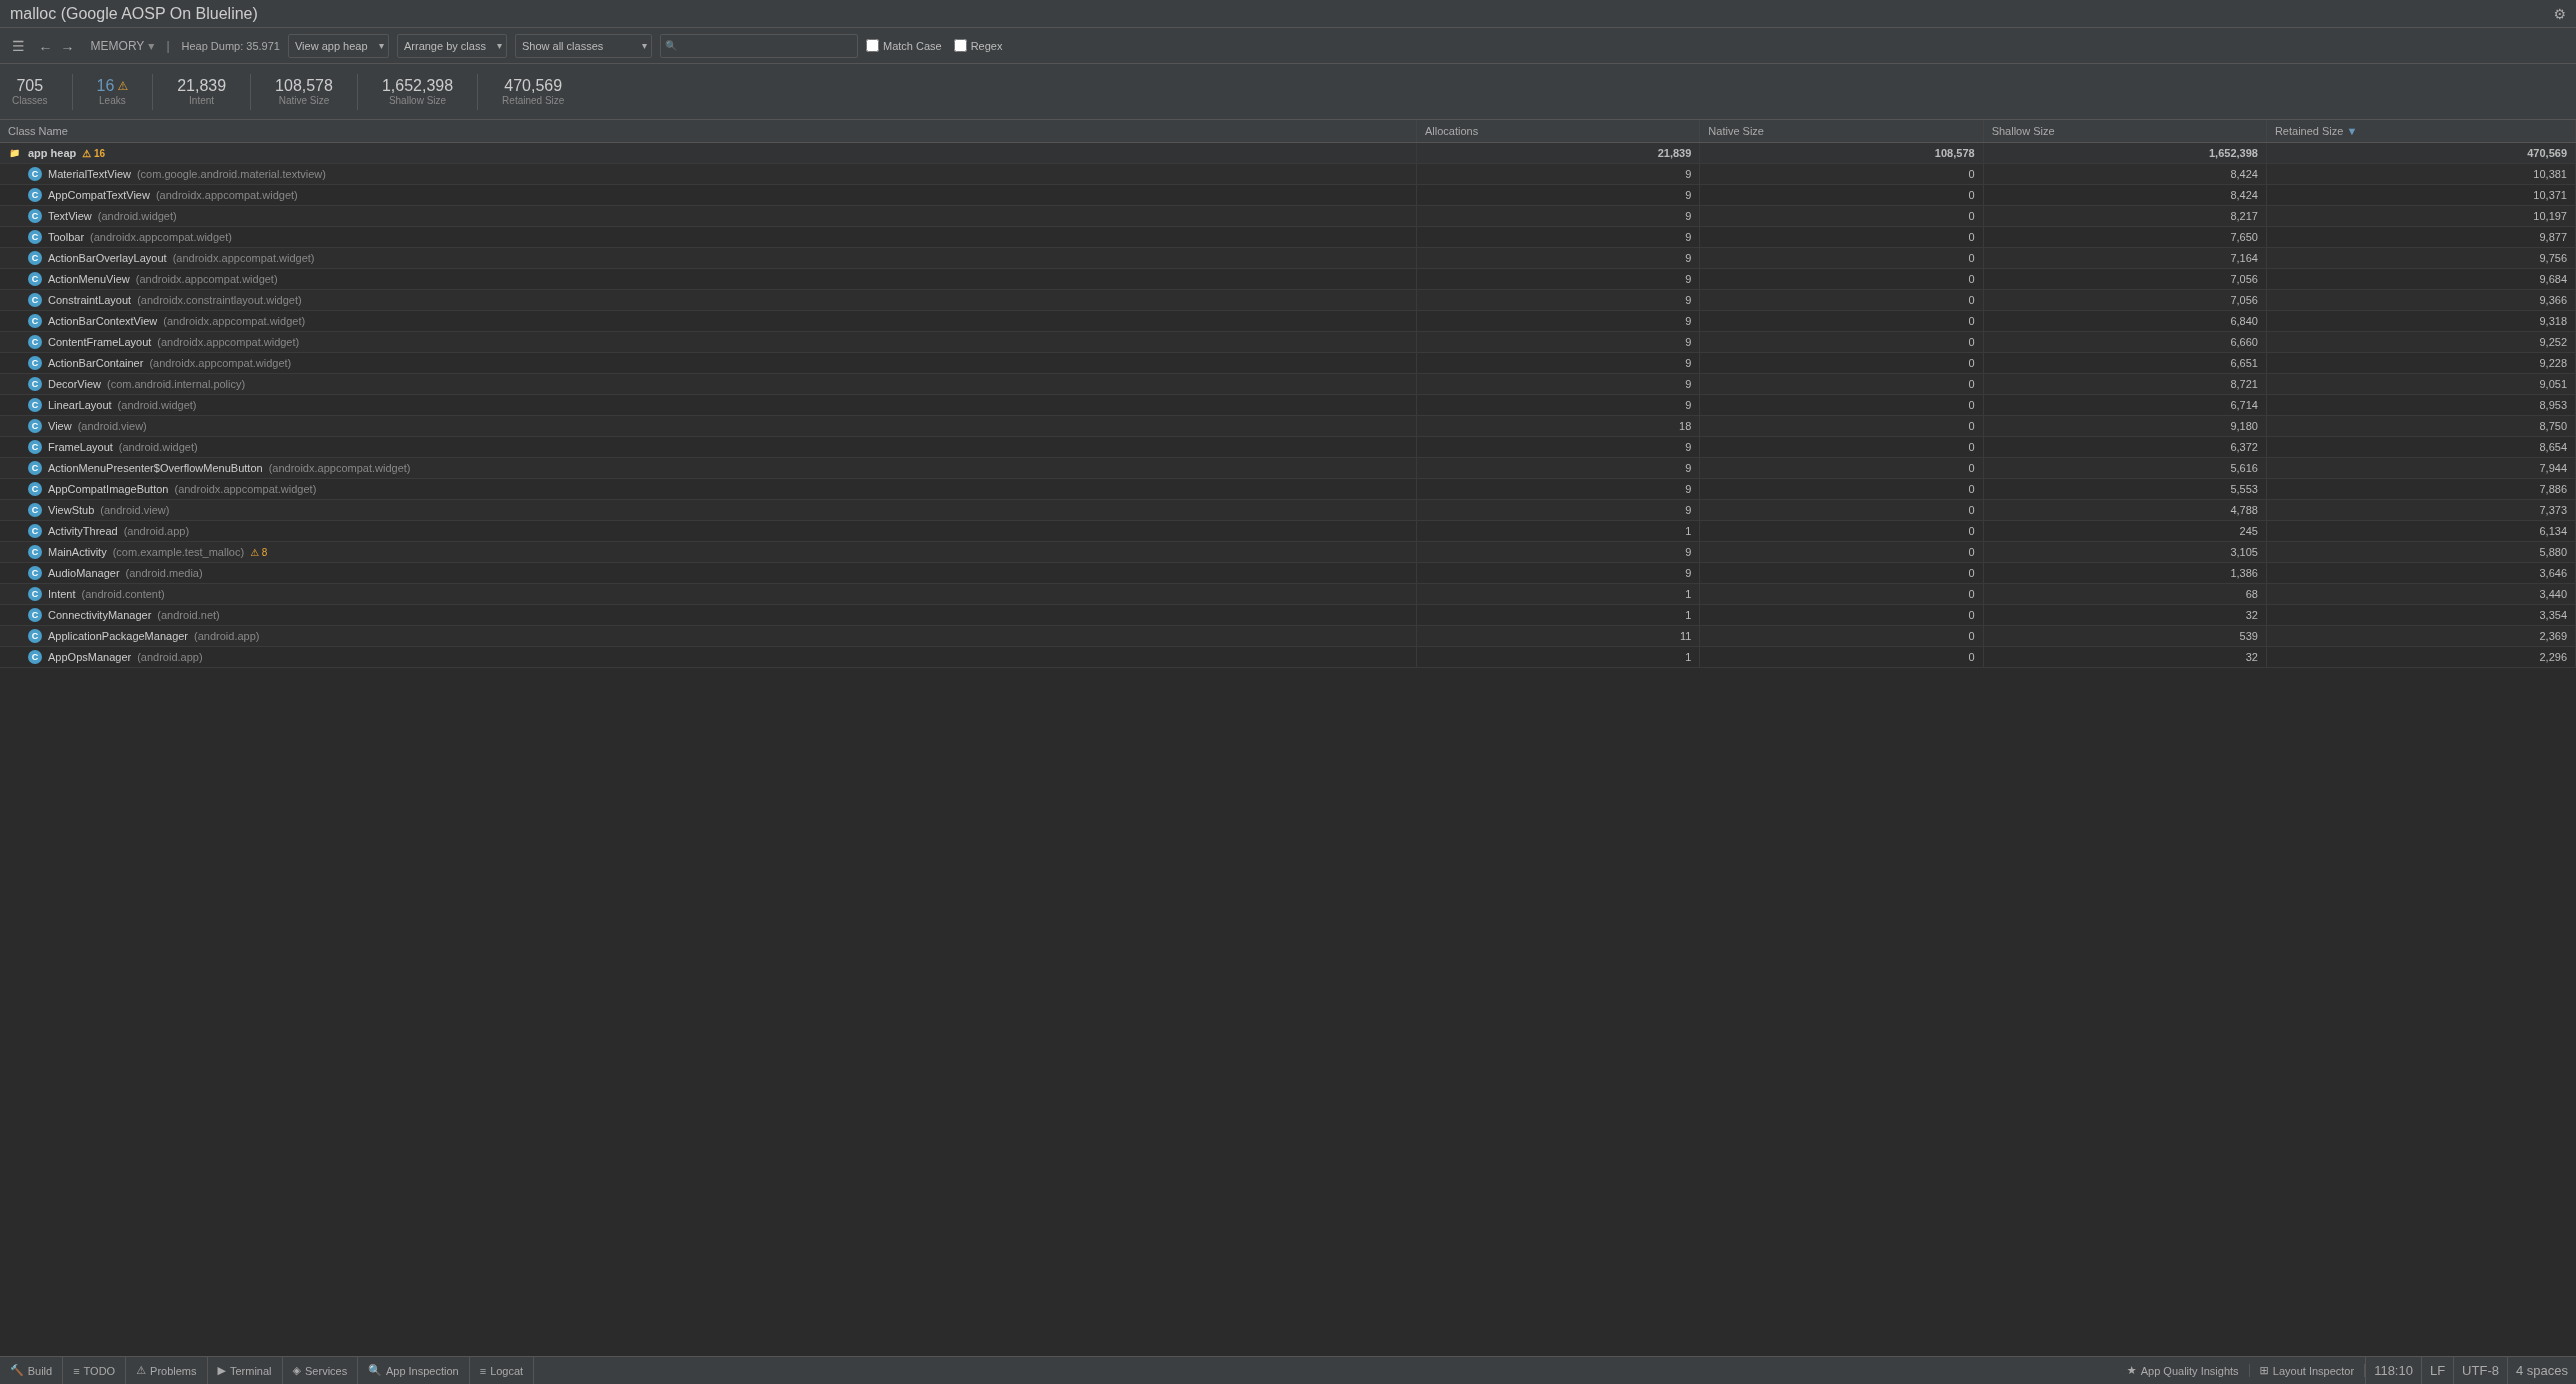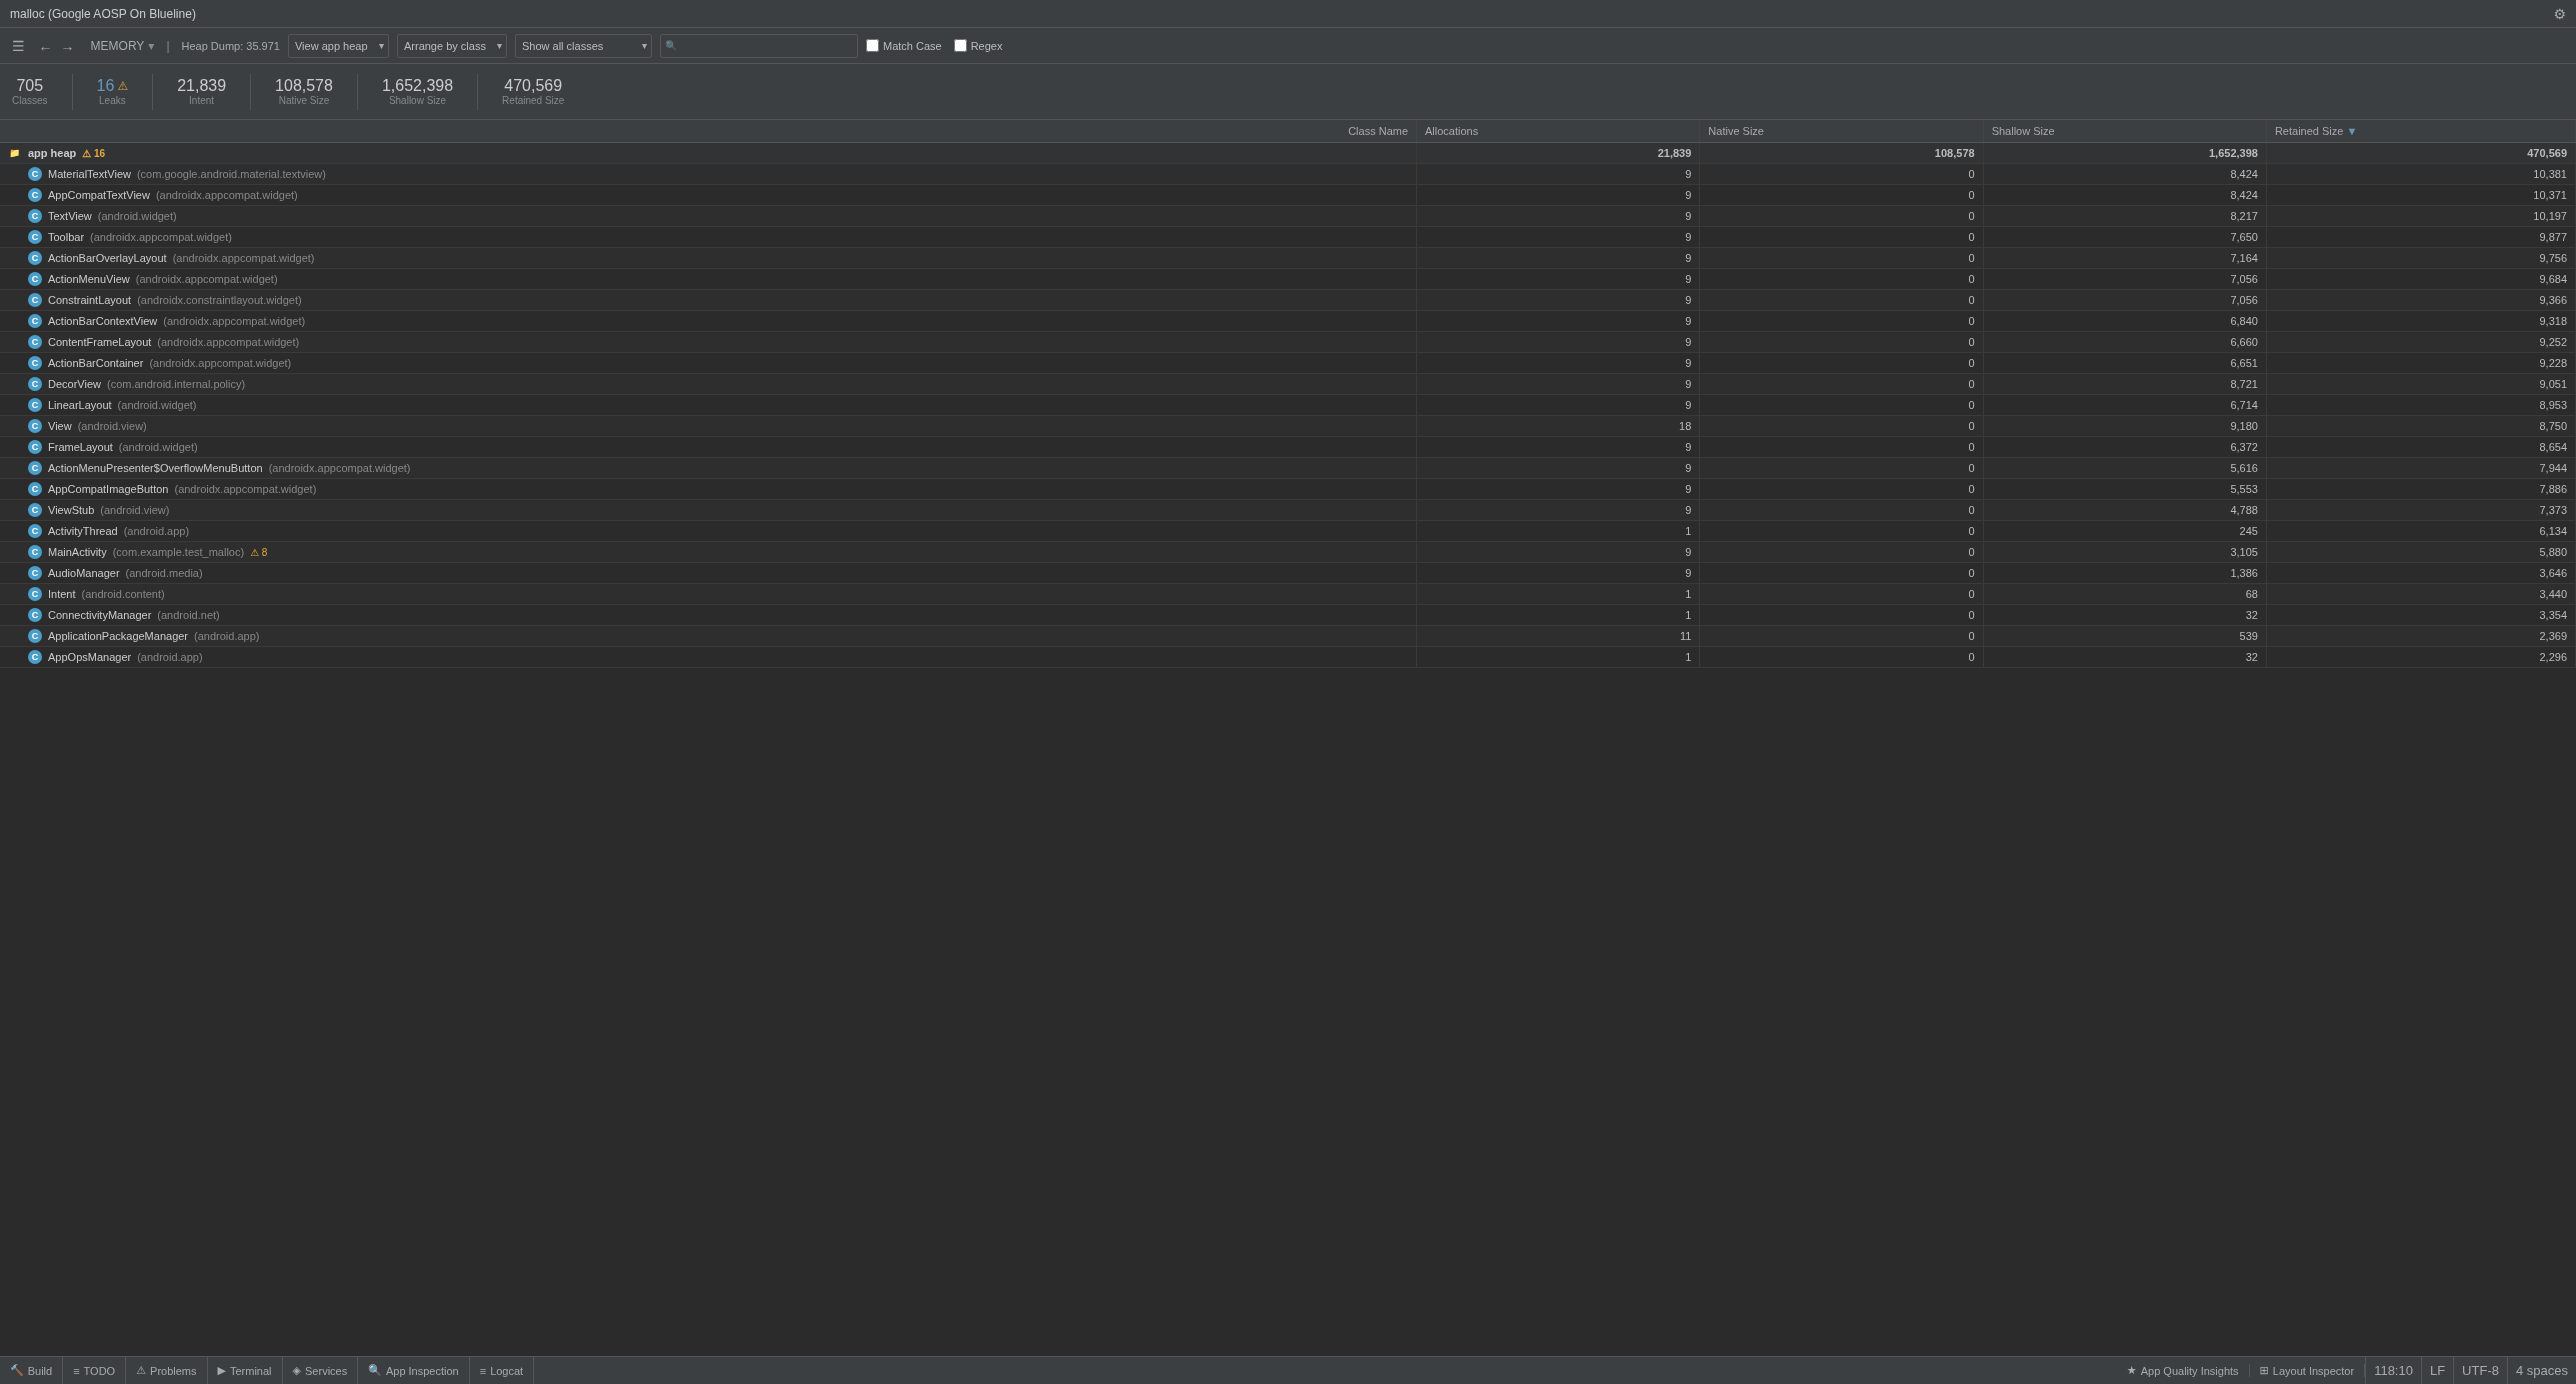--- a/index.html
+++ b/index.html
@@ -19,21 +19,21 @@
       background: #3c3f41;
       border-bottom: 1px solid #555;
       padding: 4px 10px;
       display: flex;
       align-items: center;
       justify-content: space-between;
       height: 28px;
     }
     .title-bar-text {
       color: #ccc;
-      font-size: 12px;
+      font-size: 16px;
     }
     .title-bar-gear {
       color: #aaa;
       font-size: 14px;
     }
 
     
     .toolbar {
       background: #3c3f41;
       border-bottom: 1px solid #555;
@@ -192,21 +192,21 @@
     thead th {
       text-align: left;
       padding: 5px 8px;
       font-size: 11px;
       color: #aaa;
       font-weight: normal;
       border-bottom: 1px solid #555;
       border-right: 1px solid #444;
     }
     thead th:first-child {
-      text-align: right;
+      text-align: left;
     }
     thead th.sorted-desc::after {
       content: ' ▼';
       color: #6897bb;
     }
     tbody tr {
       border-bottom: 1px solid #3a3a3a;
     }
     tbody tr:nth-child(odd) {
       background: #2b2b2b;

